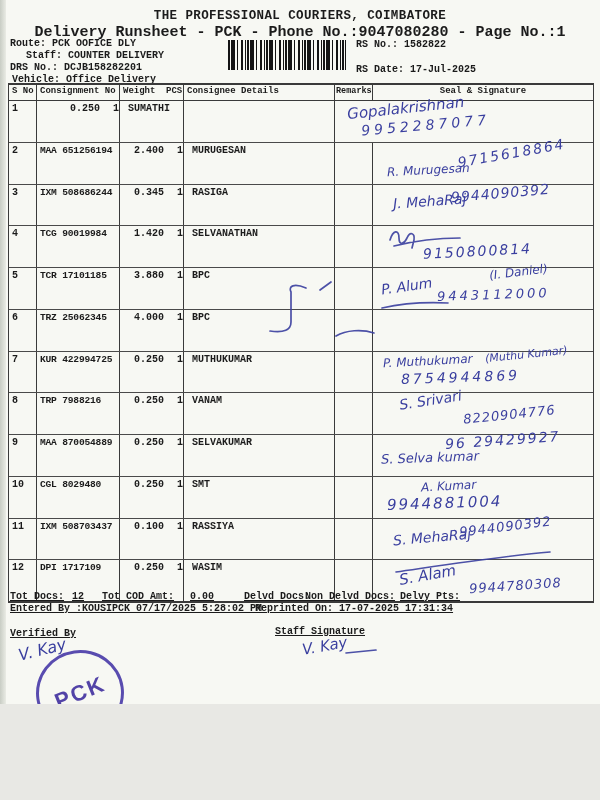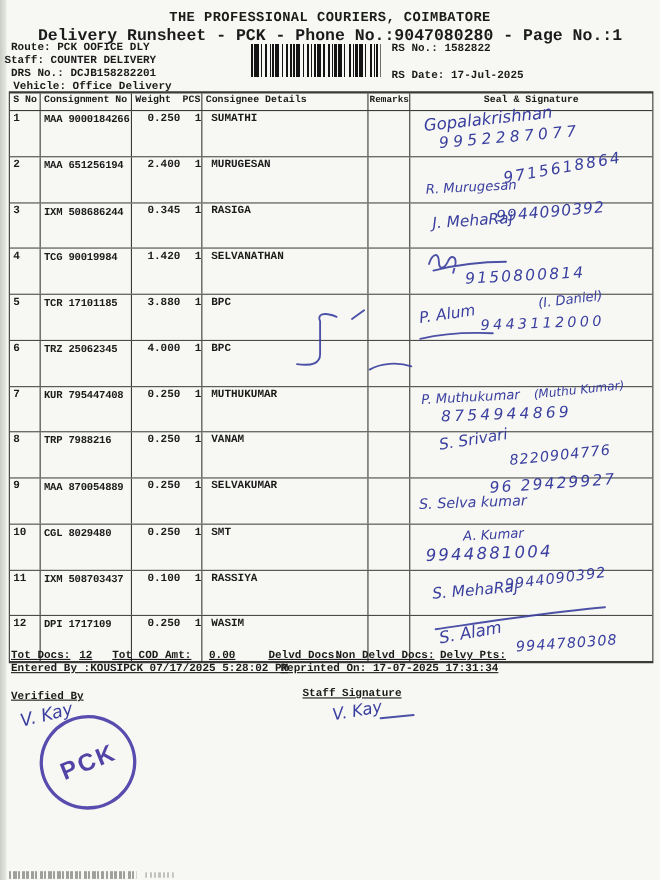--- a/index.html
+++ b/index.html
@@ -1,16 +1,16 @@
 <!DOCTYPE html>
 <html><head>
 <meta charset="utf-8">
 <style>
   html,body{margin:0;padding:0;background:#e8e8e4;}
-  .page{position:relative;width:600px;height:800px;background:#f7f8f3;overflow:hidden;
+  .page{position:relative;width:600px;height:704px;background:#f7f8f3;overflow:hidden;
         font-family:"Liberation Mono",monospace;color:#1b1b1b;}
   .scan-edge{position:absolute;left:0;top:0;width:6px;height:800px;
              background:linear-gradient(90deg,#c3c8bf,#e8eae3);opacity:.9;}
   .doc-title{position:absolute;top:9px;left:0;right:0;text-align:center;
              font-size:12.5px;font-weight:bold;letter-spacing:.4px;}
   .doc-subtitle{position:absolute;top:24px;left:0;right:0;text-align:center;
                 font-size:15px;font-weight:bold;}
   .info-line{position:absolute;font-size:10px;font-weight:bold;white-space:pre;text-align:right;}
   .barcode{position:absolute;left:228px;top:40px;width:118px;height:30px;
            background:repeating-linear-gradient(90deg,
@@ -78,21 +78,21 @@
 </head>
 <body>
 
 <div class="page">
   <div class="scan-edge"></div>
 
   <div class="doc-title">THE PROFESSIONAL COURIERS, COIMBATORE</div>
   <div class="doc-subtitle">Delivery Runsheet - PCK - Phone No.:9047080280 - Page No.:1</div>
 
   <div class="info-line" style="left:10px;top:38px;">Route: PCK OOFICE DLY</div>
-  <div class="info-line" style="left:4px;top:50px;">Staff: COUNTER DELIVERY</div>
+  <div class="info-line" style="left:26px;top:50px;">Staff: COUNTER DELIVERY</div>
   <div class="info-line" style="left:10px;top:62px;">DRS No.: DCJB158282201</div>
   <div class="info-line" style="left:12px;top:74px;">Vehicle: Office Delivery</div>
 
   <div class="barcode"></div>
 
   <div class="info-line" style="left:356px;top:39px;">RS No.: 1582822</div>
   <div class="info-line" style="left:356px;top:64px;">RS Date: 17-Jul-2025</div>
 
   <div class="table">
     <div class="thead">
@@ -102,21 +102,20 @@
         <span class="w">Weight</span>
         <span class="p">PCS</span>
       </div>
       <div class="c consignee">Consignee Details</div>
       <div class="c remarks">Remarks</div>
       <div class="c seal">Seal &amp; Signature</div>
     </div>
     <div class="tbody">
   <div class="trow">
     <div class="c sno">1</div>
-    <div class="c consignment">MAA 9000184266</div>
     <div class="c weightpcs">
       <span class="w">0.250</span>
       <span class="p">1</span>
     </div>
     <div class="c consignee">SUMATHI</div>
     <div class="c remarks"></div>
     <div class="c sig">
       <span class="hand sig-name">Gopalakrishnan</span>
       <span class="hand sig-note"></span>
       <span class="hand sig-phone">9952287077</span>
@@ -198,21 +197,21 @@
     <div class="c remarks"></div>
     <div class="c sig">
       <span class="hand sig-name"></span>
       <span class="hand sig-note"></span>
       <span class="hand sig-phone"></span>
     </div>
   </div>
 
   <div class="trow">
     <div class="c sno">7</div>
-    <div class="c consignment">KUR 795447408</div>
+    <div class="c consignment">KUR 422994725</div>
     <div class="c weightpcs">
       <span class="w">0.250</span>
       <span class="p">1</span>
     </div>
     <div class="c consignee">MUTHUKUMAR</div>
     <div class="c remarks"></div>
     <div class="c sig">
       <span class="hand sig-name">P. Muthukumar</span>
       <span class="hand sig-note">(Muthu Kumar)</span>
       <span class="hand sig-phone">8754944869</span>

